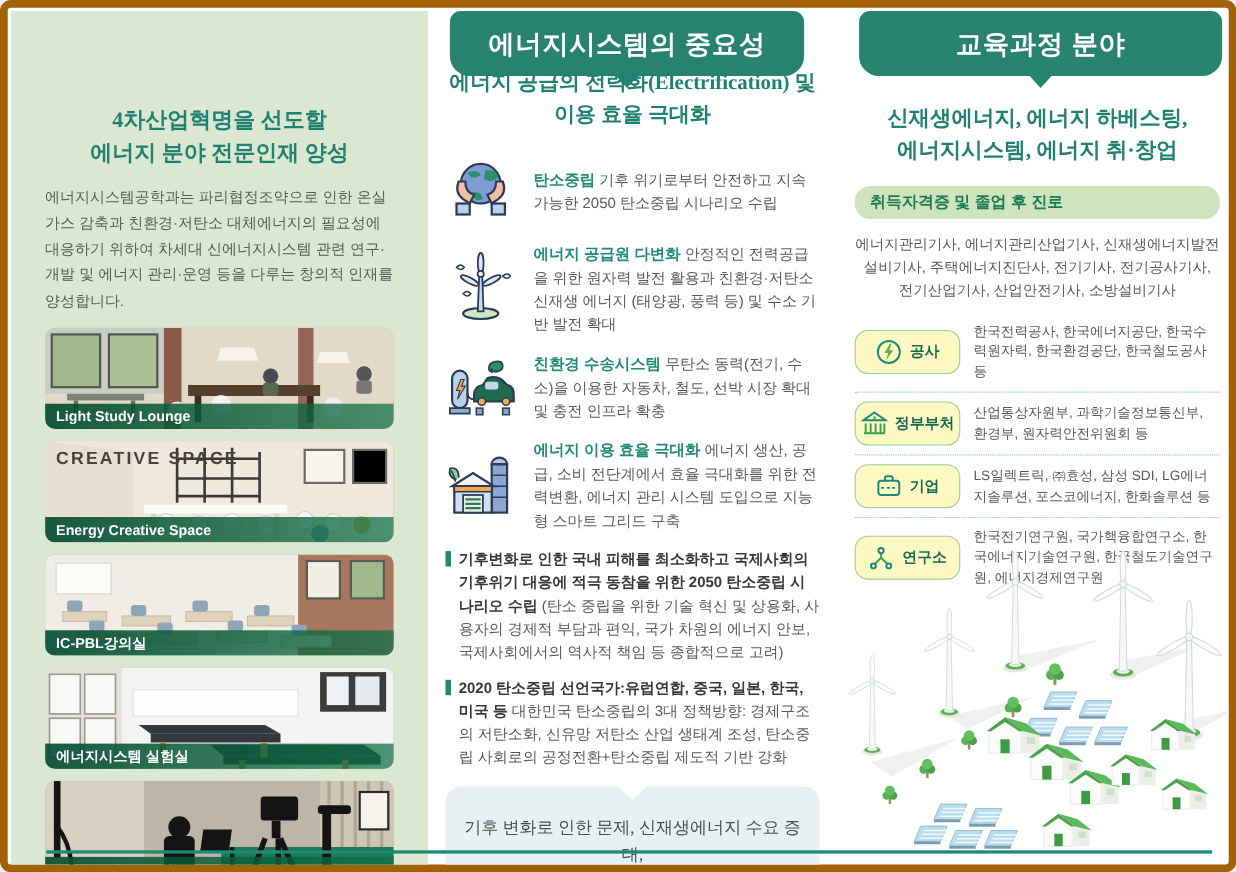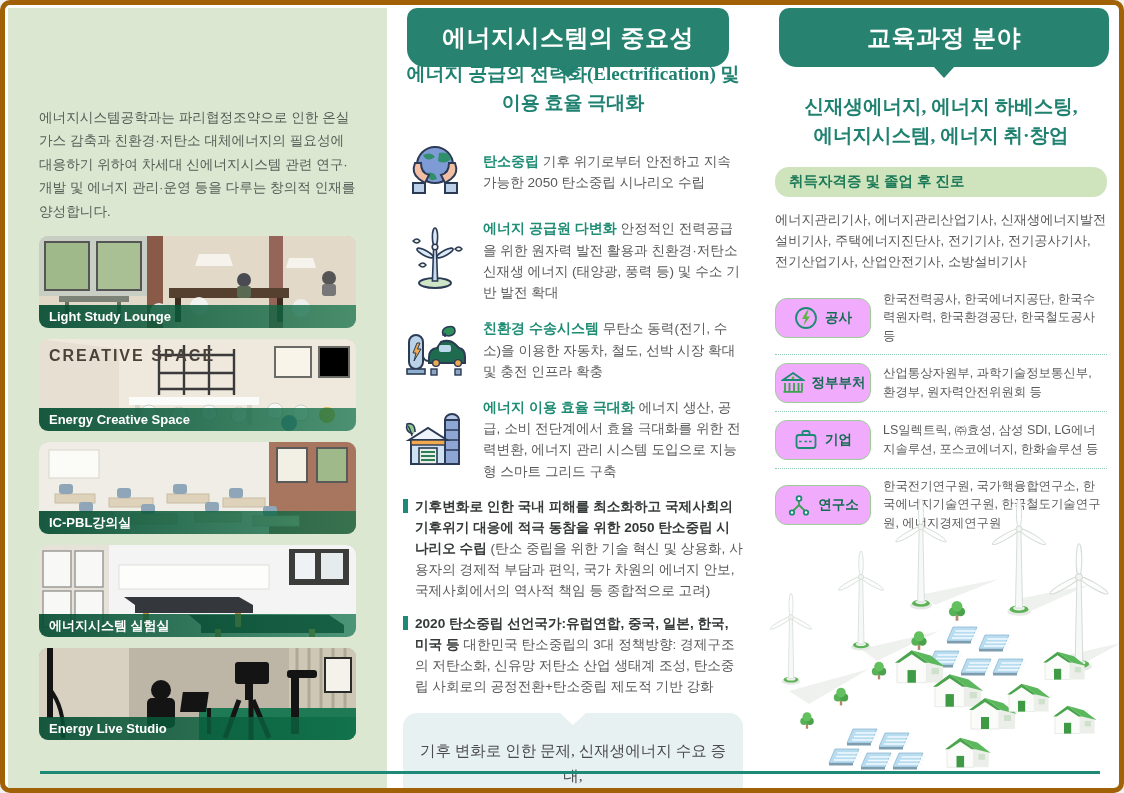--- a/index.html
+++ b/index.html
@@ -1,19 +1,19 @@
 <!DOCTYPE html>
 <html><head>
 <meta charset="utf-8">
 <style>
   * { margin:0; padding:0; box-sizing:border-box; }
   html,body { background:#f2f2f2; font-family:"Liberation Sans", sans-serif; }
   .page {
     position:relative; width:1124px; height:793px; margin:0 auto;
-    background:#ffffff; border:5px solid #a16207; border-radius:10px; overflow:hidden;
+    background:#ffffff; border:7px solid #a16207; border-radius:10px; overflow:hidden;
   }
   
   .hdr {
     position:absolute; top:3px; height:59px; background:#27836f;
     border-radius:10px 10px 18px 18px; display:flex; align-items:center; justify-content:center;
   }
   .hdr span { color:#ffffff; font-size:24px; font-weight:bold; letter-spacing:0.5px; }
   .hdr .pointer {
     position:absolute; top:58px; left:50%; margin-left:-11px;
     width:0; height:0; border-left:11px solid transparent; border-right:11px solid transparent;
@@ -72,26 +72,26 @@
   .callout .notch {
     position:absolute; top:0; left:50%; margin-left:-13px;
     width:0; height:0; border-left:13px solid transparent; border-right:13px solid transparent;
     border-top:12px solid #ffffff;
   }
   
   .pill {
     display:block; background:#cfe4bd; border-radius:14px; padding:5px 14px 6px 14px;
     color:#1c7a58; font-weight:bold; font-size:14.5px; margin-top:16px;
   }
-  .cert-text { margin-top:12px; font-size:13.2px; color:#5a5a5a; line-height:1.6; }
+  .cert-text { margin-top:12px; font-size:13.2px; color:#5a5a5a; line-height:1.6;text-align:center; }
   .career-rows { margin-top:10px; }
   .crow { display:flex; align-items:center; padding:8px 0; }
   .crow + .crow { border-top:1px dotted #8fc9b8; }
   .badge {
-    flex:0 0 96px; height:40px; border:1.6px solid #9ccf97; border-radius:12px; background:#f0abfc;
+    flex:0 0 96px; height:40px; border:1.6px solid #9ccf97; border-radius:12px; background:#fef9c3;
     display:flex; align-items:center; justify-content:center; gap:7px; margin-right:12px;
   }
   .badge svg { width:24px; height:24px; }
   .badge .blabel { color:#156b52; font-weight:bold; font-size:13.5px; }
   .crow .desc { font-size:12.4px; color:#5a5a5a; line-height:1.5; }
   
   .illustration { position:absolute; left:744px; top:494px; width:372px; height:272px; }
   .bottom-line { position:absolute; left:35px; top:766px; width:1060px; height:3px; background:#1d8a78; }
 </style>
 </head>
@@ -106,20 +106,24 @@
   <div class="hdr" style="left:402px; width:322px;">
     <span>에너지시스템의 중요성</span>
     <div class="pointer"></div>
   </div>
   <div class="hdr" style="left:774px; width:330px;">
     <span>교육과정 분야</span>
     <div class="pointer"></div>
   </div>
 
   <div class="col-left">
+    <div class="subtitle">
+      <div>4차산업혁명을 선도할</div>
+      <div>에너지 분야 전문인재 양성</div>
+    </div>
     <p class="intro">에너지시스템공학과는 파리협정조약으로 인한 온실가스 감축과 친환경·저탄소 대체에너지의 필요성에 대응하기 위하여 차세대 신에너지시스템 관련 연구·개발 및 에너지 관리·운영 등을 다루는 창의적 인재를 양성합니다.</p>
 
     <figure class="photo">
       <svg viewBox="0 0 317 92" preserveAspectRatio="none">
         <rect width="317" height="92" fill="#e3d9c9"></rect>
         <rect x="0" y="0" width="120" height="60" fill="#c9cec4"></rect>
         <rect x="6" y="6" width="44" height="48" fill="#9fb98a" stroke="#555" stroke-width="2"></rect>
         <rect x="58" y="6" width="44" height="48" fill="#a8c093" stroke="#555" stroke-width="2"></rect>
         <rect x="108" y="0" width="16" height="92" fill="#8a5a48"></rect>
         <rect x="230" y="0" width="14" height="92" fill="#96655a"></rect>

